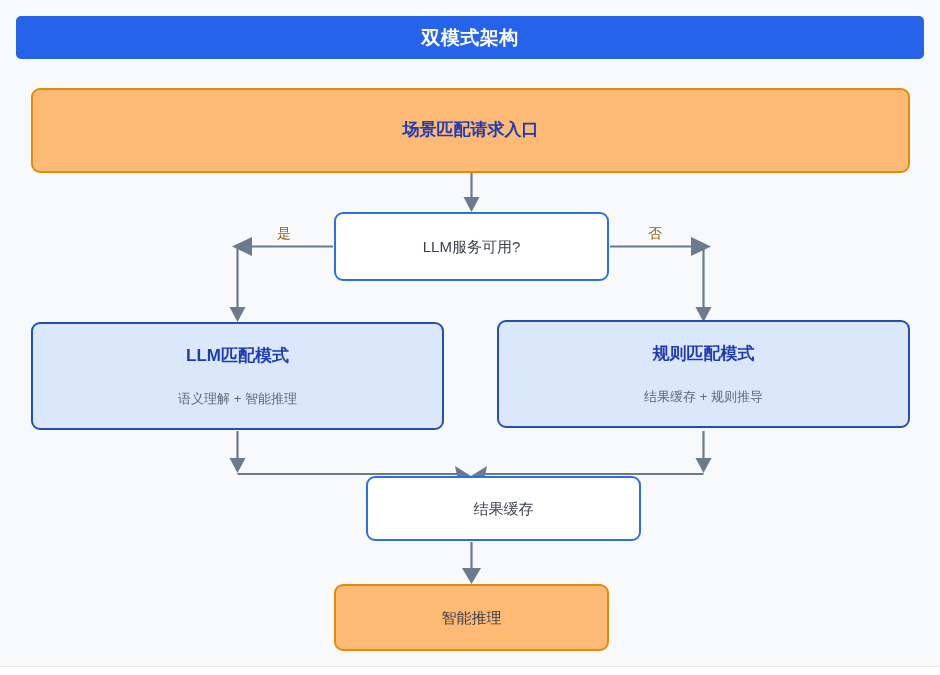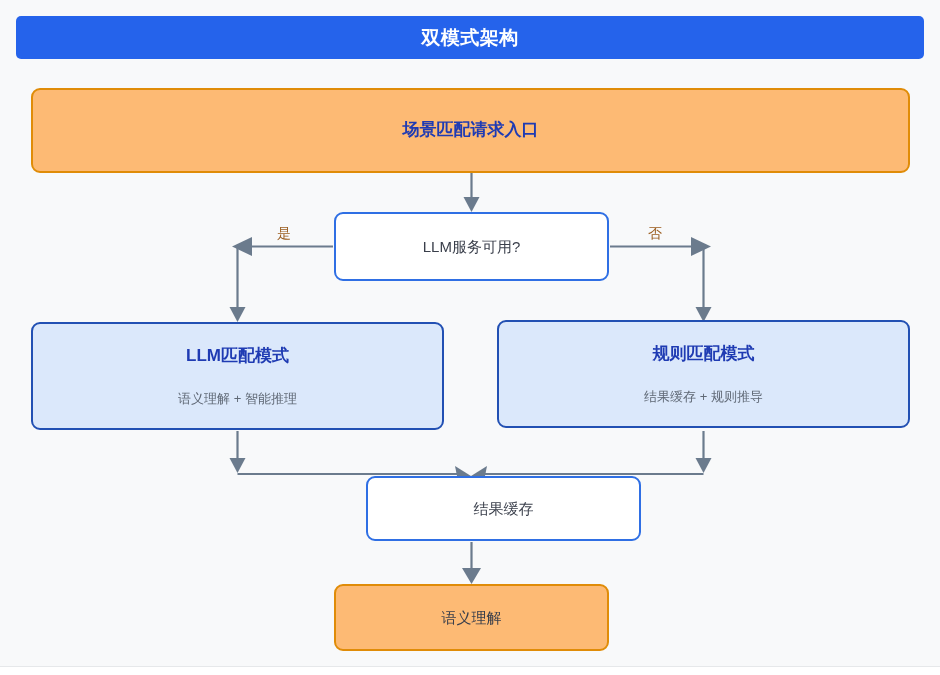--- a/index.html
+++ b/index.html
@@ -243,17 +243,17 @@
   <div class="node mode" id="node-rule-mode">
     <span class="node-title">规则匹配模式</span>
     <span class="node-sub">结果缓存 + 规则推导</span>
   </div>
 
   <div class="node process" id="node-cache">
     <span class="node-title">结果缓存</span>
   </div>
 
   <div class="node terminal" id="node-return">
-    <span class="node-title">语义理解</span>
+    <span class="node-title">智能推理</span>
   </div>
 
   <div id="bottom-strip"></div>
 </div>
 
 </body></html>

